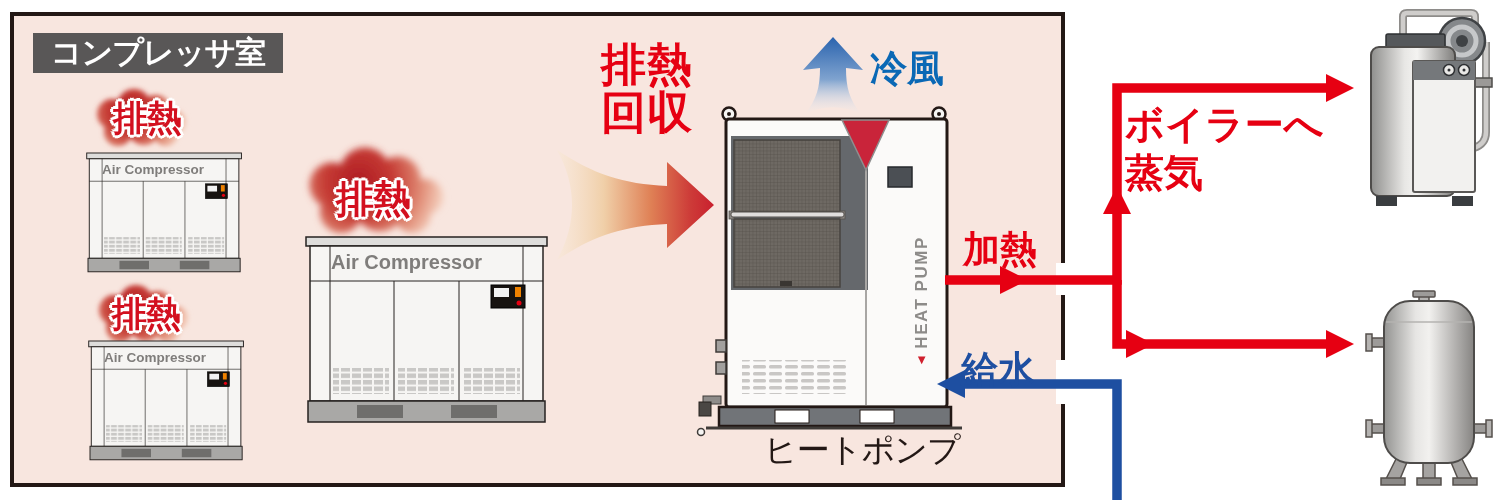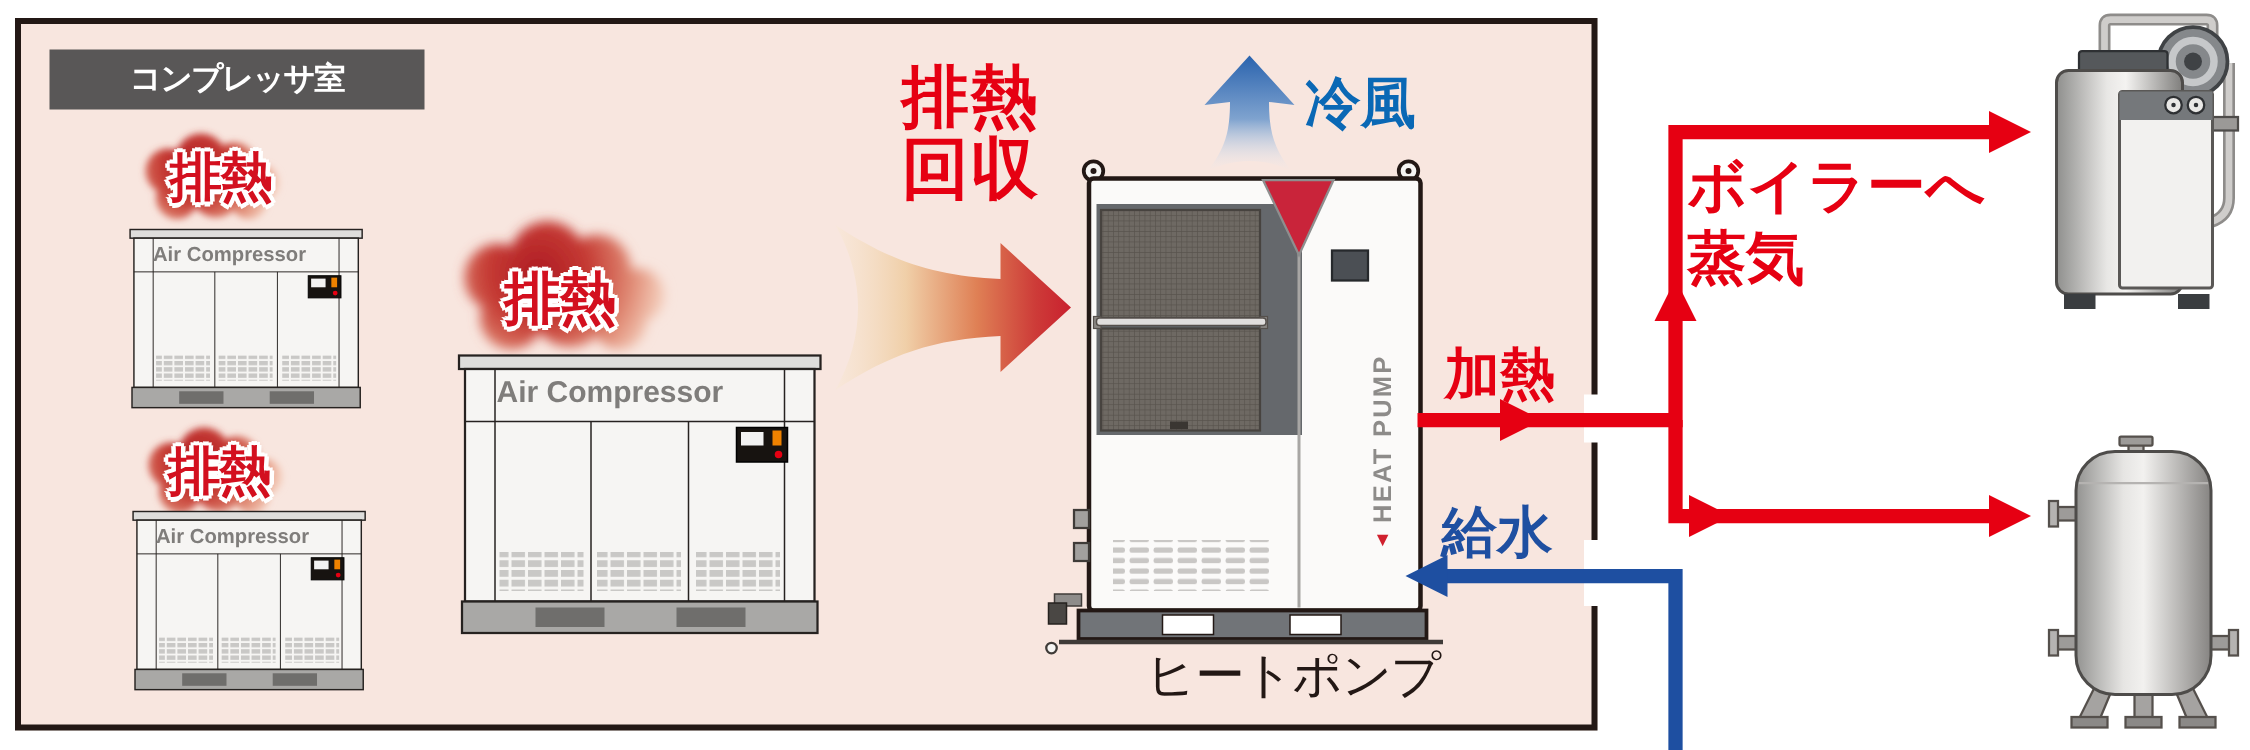--- a/index.html
+++ b/index.html
@@ -3,39 +3,39 @@
 <meta charset="utf-8">
 <style>
   html,body{margin:0;padding:0;background:#ffffff;}
   .canvas{position:relative;width:1500px;height:500px;background:#ffffff;overflow:hidden;
           font-family:"Liberation Sans","DejaVu Sans",sans-serif;}
   .room{position:absolute;left:10px;top:12px;width:1055px;height:475px;box-sizing:border-box;
         background:#f8e6df;border:4px solid #231815;}
   .gfx{position:absolute;left:0;top:0;width:1500px;height:500px;}
   .label{position:absolute;white-space:nowrap;}
   .room-title{left:33px;top:33px;width:250px;height:40px;background:#595757;color:#ffffff;
-              font-size:21px;font-weight:bold;letter-spacing:-1px;text-align:center;line-height:40px;}
+              font-size:31px;font-weight:bold;letter-spacing:-1px;text-align:center;line-height:40px;}
   .cloud-label{color:#d3101f;font-weight:bold;font-size:35px;letter-spacing:-1px;
                text-shadow:-2px -2px 0 #fff,2px -2px 0 #fff,-2px 2px 0 #fff,2px 2px 0 #fff,
                            -3px 0 0 #fff,3px 0 0 #fff,0 -3px 0 #fff,0 3px 0 #fff;}
   .cl1{left:113px;top:95px;}
   .cl2{left:112px;top:291px;}
   .cl3{left:336px;top:174px;font-size:38px;}
   .nameplate{color:#7f7d7b;font-weight:bold;}
   .np-s1{left:102px;top:162px;font-size:13.5px;}
   .np-s2{left:104px;top:350px;font-size:13.5px;}
   .np-big{left:331px;top:251px;font-size:20px;}
   .caption{color:#231815;font-weight:500;}
   .cap-comp{left:216px;top:430px;font-size:28px;letter-spacing:-1px;}
   .cap-hp{left:764px;top:428px;font-size:33px;letter-spacing:-1px;}
   .recovery{left:601px;top:41px;color:#e60012;font-weight:bold;font-size:45px;line-height:48px;
             letter-spacing:1px;text-align:left;}
   .cold-air{left:870px;top:44px;color:#0a68b5;font-weight:bold;font-size:37px;}
   .heating{left:963px;top:225px;color:#e60012;font-weight:bold;font-size:37px;}
-  .water{left:961px;top:330px;color:#1e4fa1;font-weight:bold;font-size:37px;}
+  .water{left:961px;top:345px;color:#1e4fa1;font-weight:bold;font-size:37px;}
   .to-boiler{left:1125px;top:101px;color:#e60012;font-weight:bold;font-size:39px;line-height:48px;}
   .to-tank{left:1128px;top:356px;color:#e60012;font-weight:bold;font-size:39px;}
   .hp-side{left:826px;top:258px;width:192px;height:26px;transform:rotate(-90deg);
            color:#8d8b89;font-weight:bold;font-size:17px;letter-spacing:1.5px;text-align:left;
            display:flex;align-items:center;gap:4px;}
   .hp-side .marker{display:inline-block;transform:rotate(90deg);color:#d0202e;font-size:13px;}
 </style>
 </head>
 <body>
 

